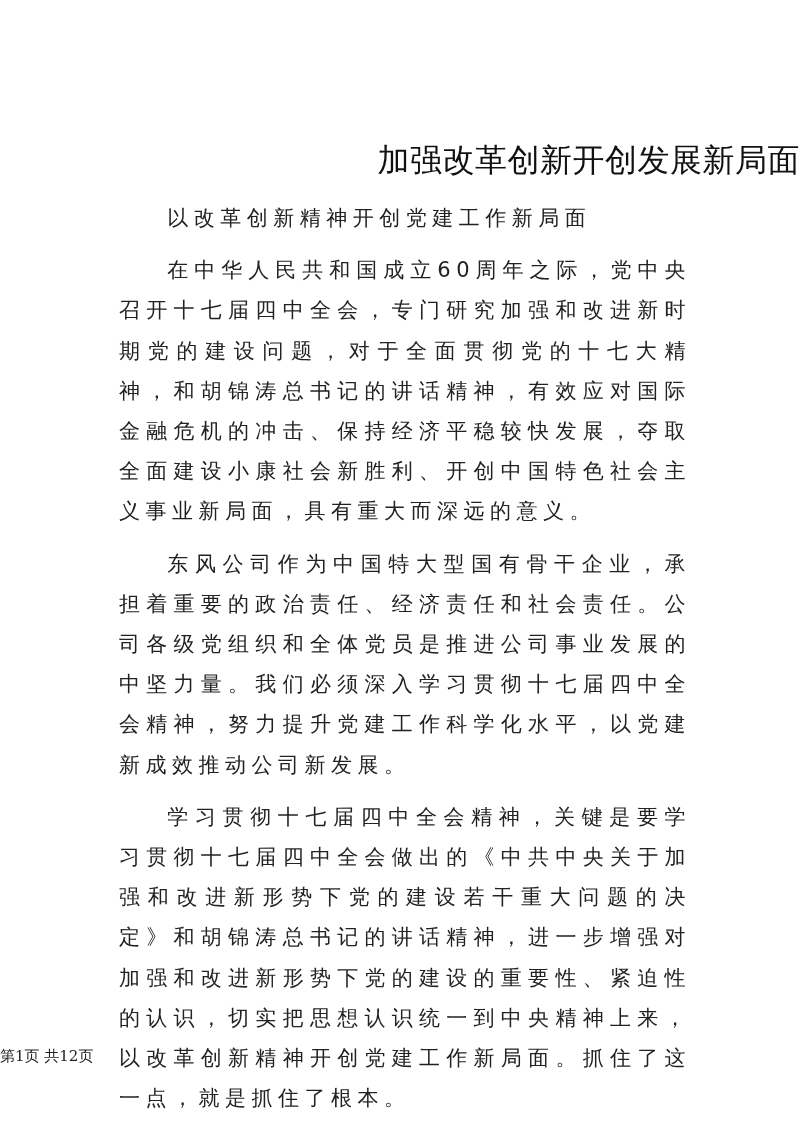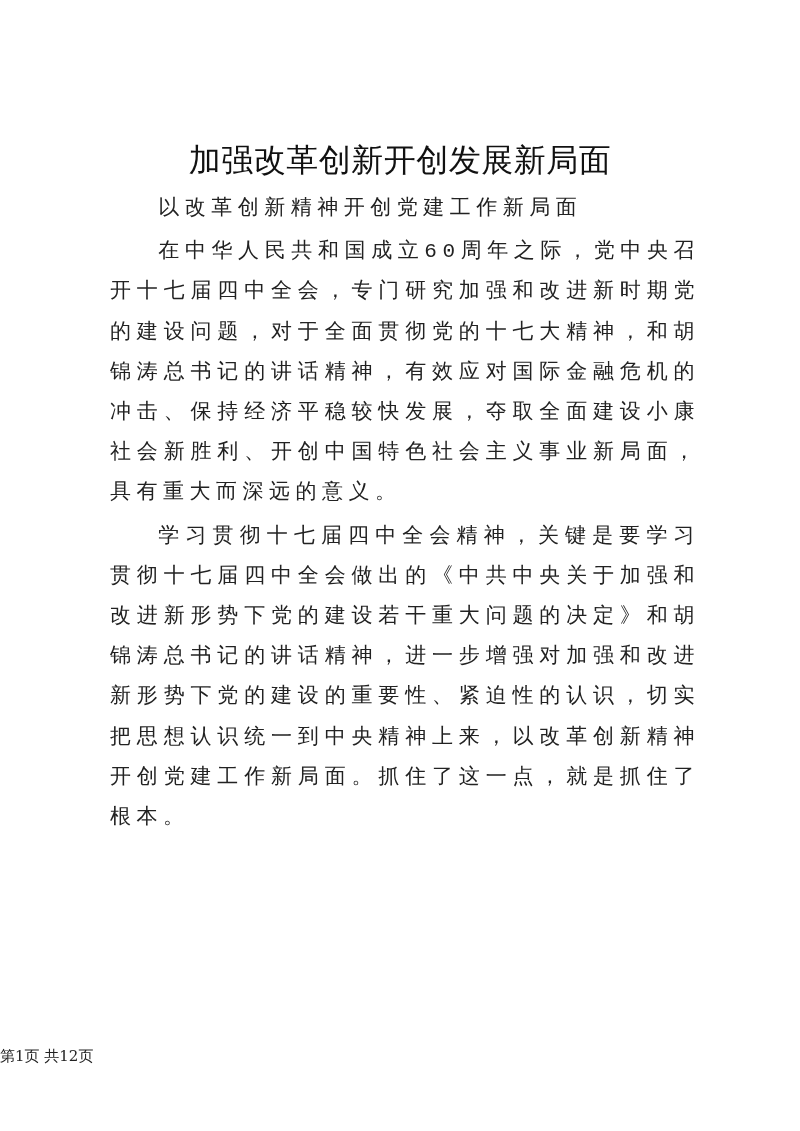--- a/index.html
+++ b/index.html
@@ -21,44 +21,43 @@
       top: 0;
       width: 800px;
       height: 1131px;
       background: #ffffff;
     }
     .title {
       position: absolute;
       top: 136px;
       left: 0;
       width: 800px;
-      text-align: center;
+      text-align: right;
       font-family: "DejaVu Serif", "Liberation Serif", serif;
       font-size: 32px;
       line-height: 48px;
       font-weight: normal;
       color: #111111;
       letter-spacing: 0.5px;
       margin: 0;
     }
     .body {
       position: absolute;
       top: 186px;
       left: 107px;
       width: 596px;
       font-size: 21px;
       line-height: 40.2px;
       letter-spacing: 5.5px;
       color: #222222;
       text-align: justify;
     }
     .body p {
-      margin: 3px;
+      margin: 12px;
       text-indent: 2.3em;
-      font-family: Liberation Mono, monospace;
     }
     .footer {
       position: absolute;
       top: 1046px;
       left: 0;
       width: 800px;
       font-family: "DejaVu Serif", "Liberation Serif", serif;
       font-size: 15px;
       line-height: 20px;
       color: #222222;
@@ -66,17 +65,18 @@
   </style>
 </head>
 <body>
 
 <div class="page">
   <h1 class="title">加强改革创新开创发展新局面</h1>
 
   <div class="body">
     <p>以改革创新精神开创党建工作新局面</p>
     <p>在中华人民共和国成立60周年之际，党中央召开十七届四中全会，专门研究加强和改进新时期党的建设问题，对于全面贯彻党的十七大精神，和胡锦涛总书记的讲话精神，有效应对国际金融危机的冲击、保持经济平稳较快发展，夺取全面建设小康社会新胜利、开创中国特色社会主义事业新局面，具有重大而深远的意义。</p>
+    <p>东风公司作为中国特大型国有骨干企业，承担着重要的政治责任、经济责任和社会责任。公司各级党组织和全体党员是推进公司事业发展的中坚力量。我们必须深入学习贯彻十七届四中全会精神，努力提升党建工作科学化水平，以党建新成效推动公司新发展。</p>
     <p>学习贯彻十七届四中全会精神，关键是要学习贯彻十七届四中全会做出的《中共中央关于加强和改进新形势下党的建设若干重大问题的决定》和胡锦涛总书记的讲话精神，进一步增强对加强和改进新形势下党的建设的重要性、紧迫性的认识，切实把思想认识统一到中央精神上来，以改革创新精神开创党建工作新局面。抓住了这一点，就是抓住了根本。</p>
   </div>
 
   <div class="footer">第1页 共12页</div>
 </div>
 
 </body></html>

